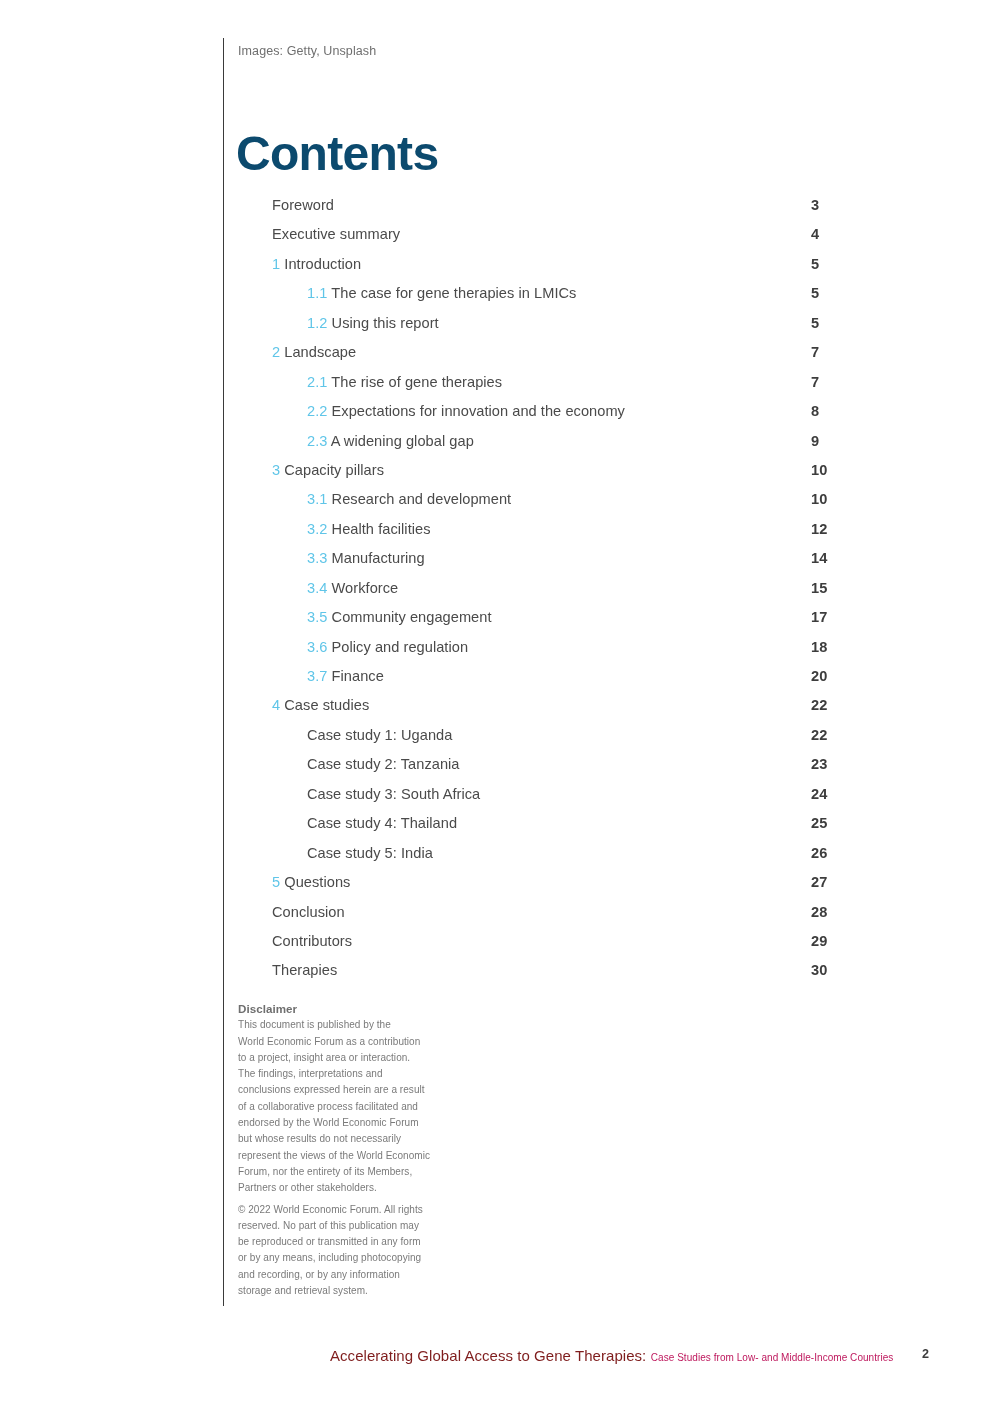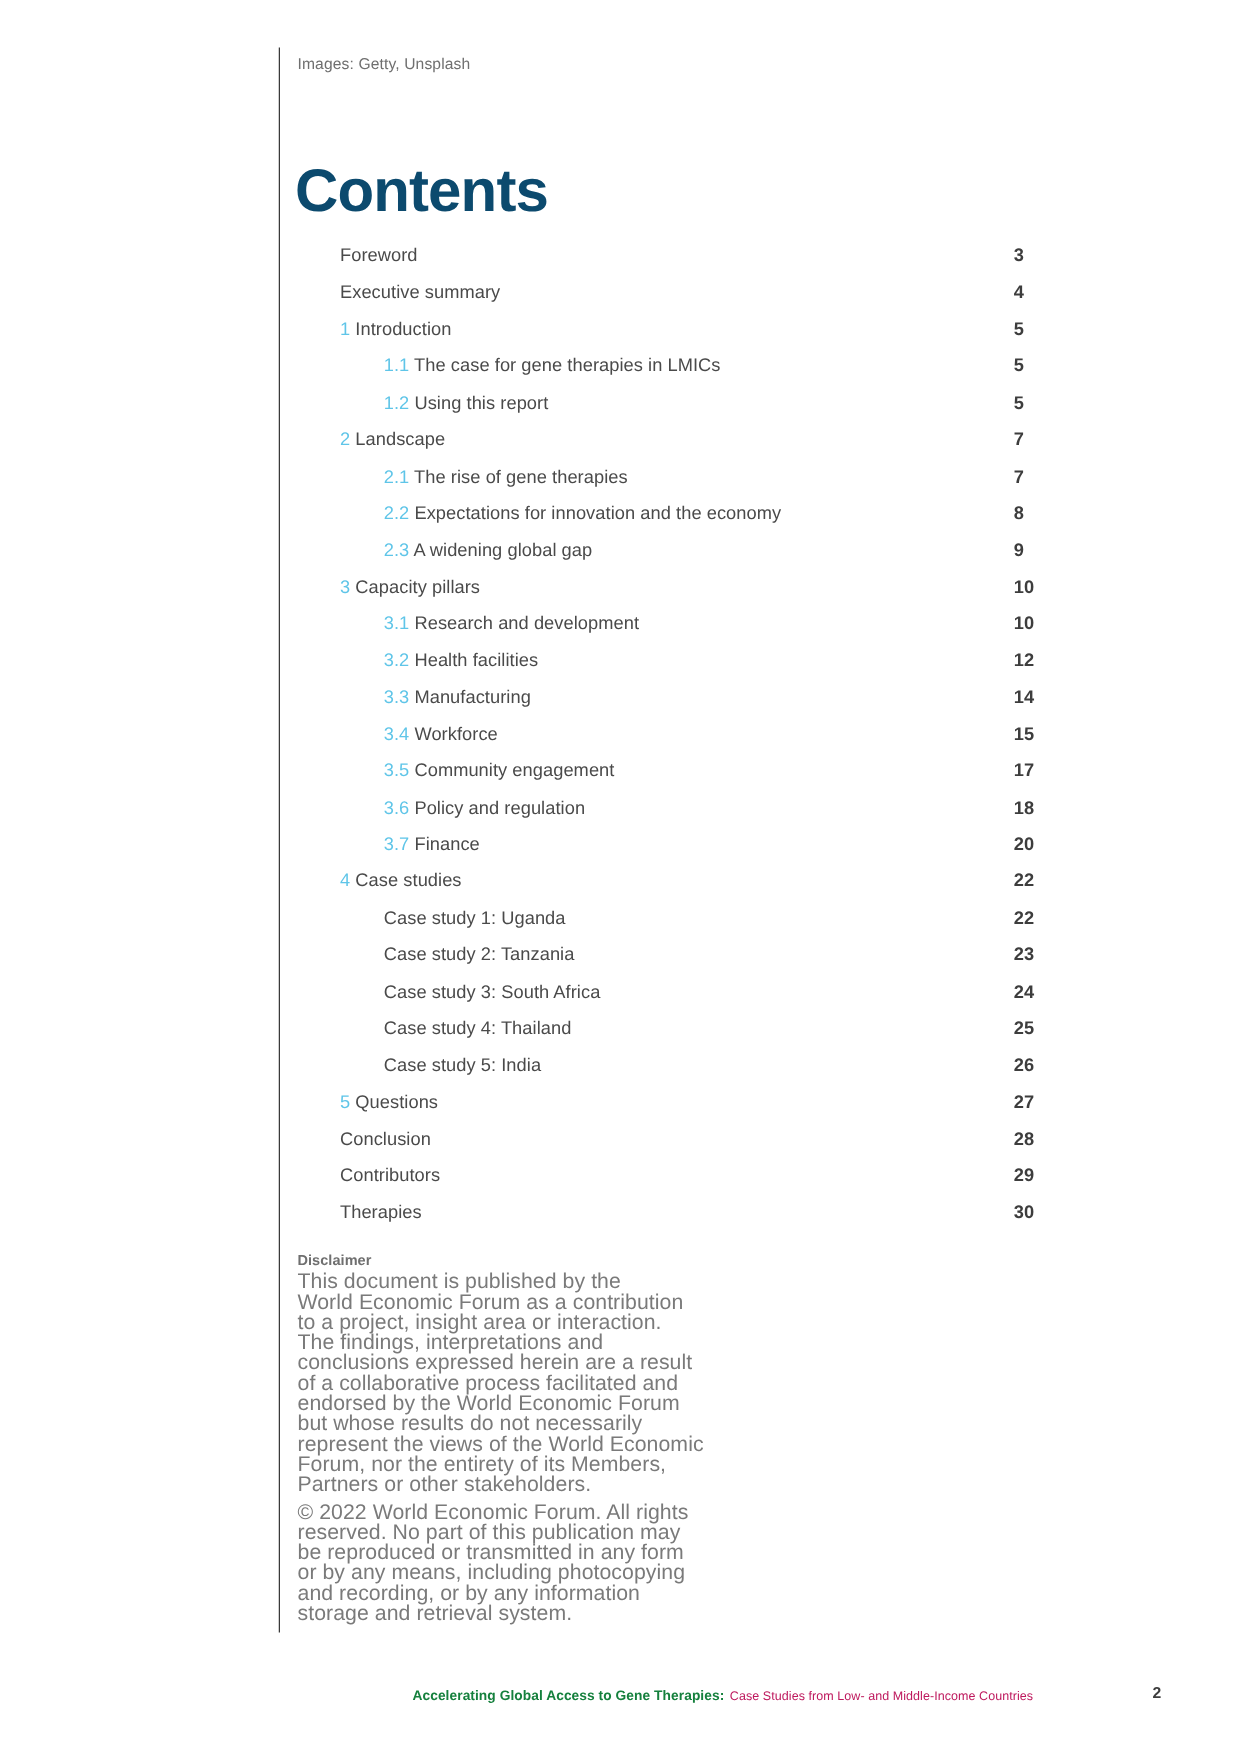--- a/index.html
+++ b/index.html
@@ -103,21 +103,21 @@
     width: 250px;
   }
   .disclaimer-heading {
     font-size: 11.6px;
     font-weight: bold;
     color: #6f6f6f;
     line-height: 16.3px;
     letter-spacing: 0.05px;
   }
   .disclaimer-body {
-    font-size: 17px;
+    font-size: 10px;
     color: #7a7a7a;
     line-height: 16.3px;
     letter-spacing: 0.05px;
   }
   .disclaimer-body.copyright {
     margin-top: 5px;
   }
   .disclaimer-body .ln {
     display: block;
     white-space: nowrap;
@@ -125,23 +125,23 @@
 
   
   .footer {
     position: absolute;
     left: 330px;
     top: 1347px;
     width: 620px;
     white-space: nowrap;
   }
   .footer-title {
-    font-size: 11px;
-    font-weight: bold;
-    color: #15803d;
+    font-size: 15px;
+    font-weight: normal;
+    color: #7f1d1d;
     letter-spacing: 0.05px;
   }
   .footer-subtitle {
     font-size: 10px;
     color: #be185d;
     letter-spacing: 0.05px;
   }
   .footer-pagenum {
     position: absolute;
     left: 592px;

